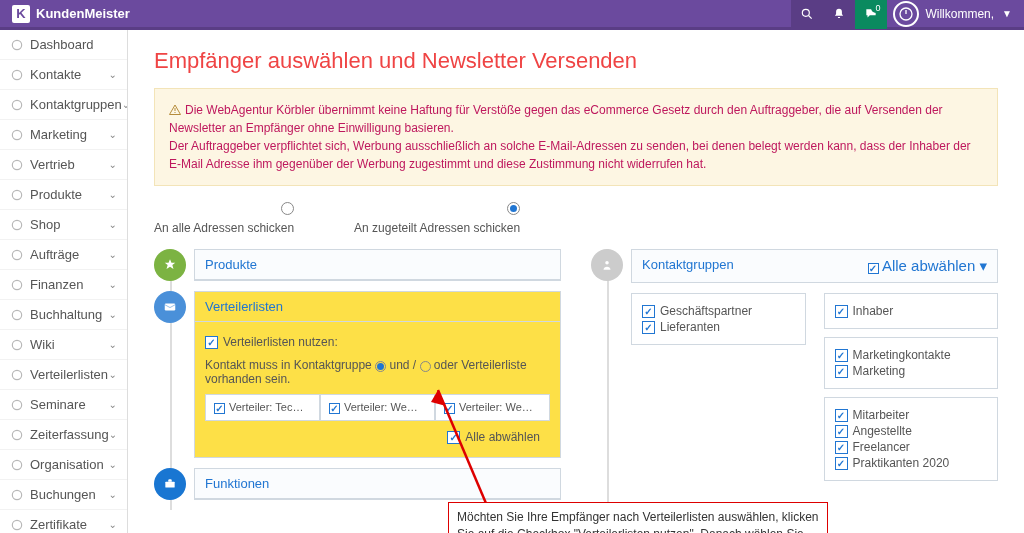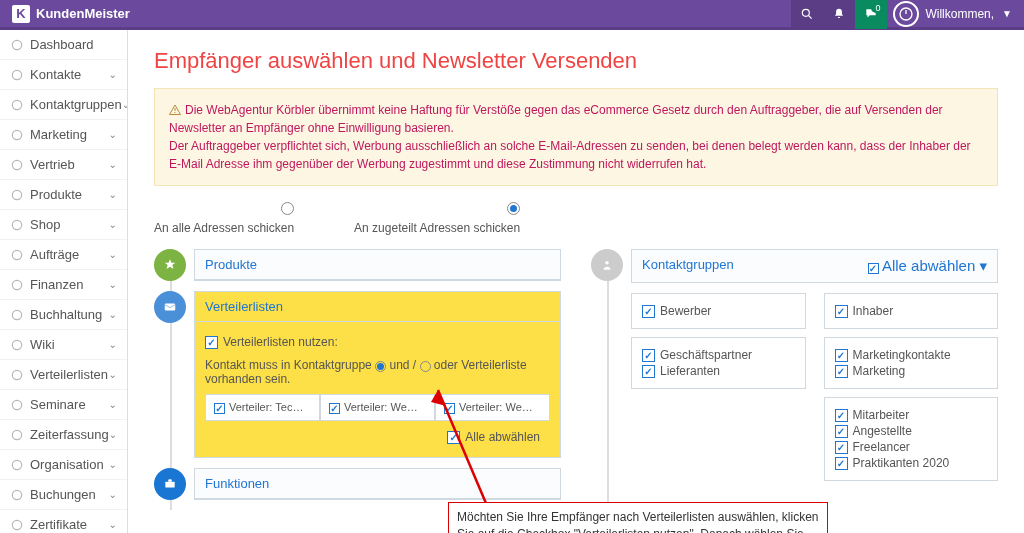--- a/index.html
+++ b/index.html
@@ -348,26 +348,20 @@
             <div class="panel-hdr" style="border:1px solid #d0d8e0;background:#fafcfe">
               <span>Kontaktgruppen</span>
               <span class="deselect"><span class="cb-box on" style="display:inline-flex;width:11px;height:11px;vertical-align:-1px"></span> <span>Alle abwählen</span> ▾</span>
             </div>
             <div class="panel-body" style="padding:10px 0 0 0">
               <div class="kg-grid">
                 <div class="kg-col" id="kg1">
                     <div class="kg-card">
                       <label class="cb">
                         <span class="cb-box on"></span>
-                        <span>Bewerber</span>
-                      </label>
-                    </div>
-                    <div class="kg-card">
-                      <label class="cb">
-                        <span class="cb-box on"></span>
                         <span>Geschäftspartner</span>
                       </label>
                       <label class="cb">
                         <span class="cb-box on"></span>
                         <span>Lieferanten</span>
                       </label>
                     </div>
                   </div>
                 <div class="kg-col" id="kg2">
                     <div class="kg-card">

